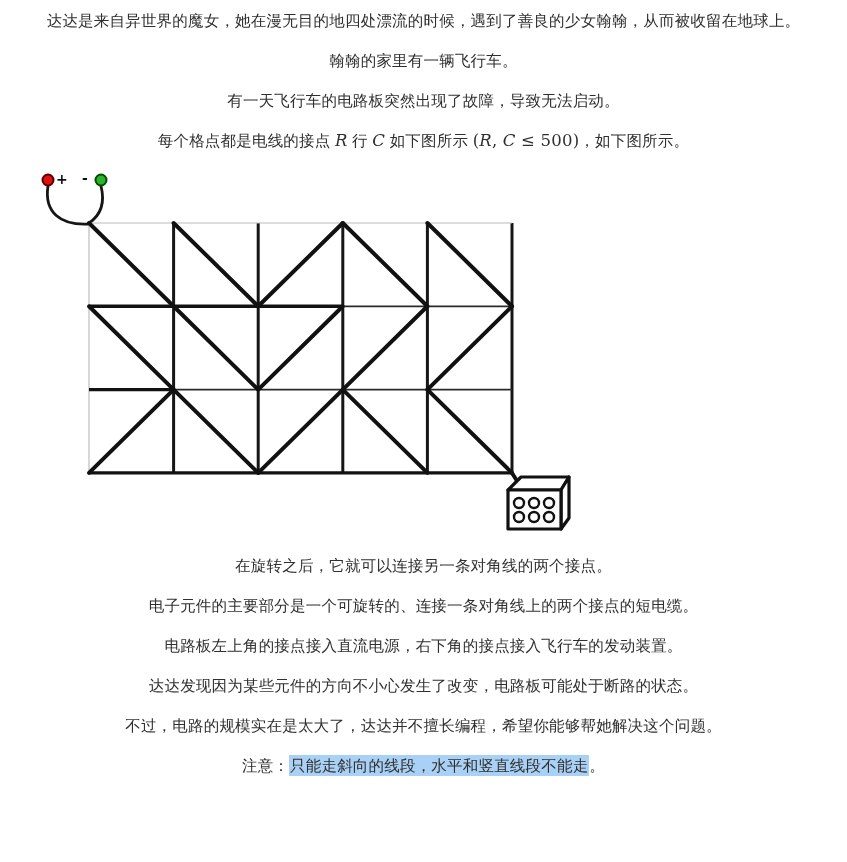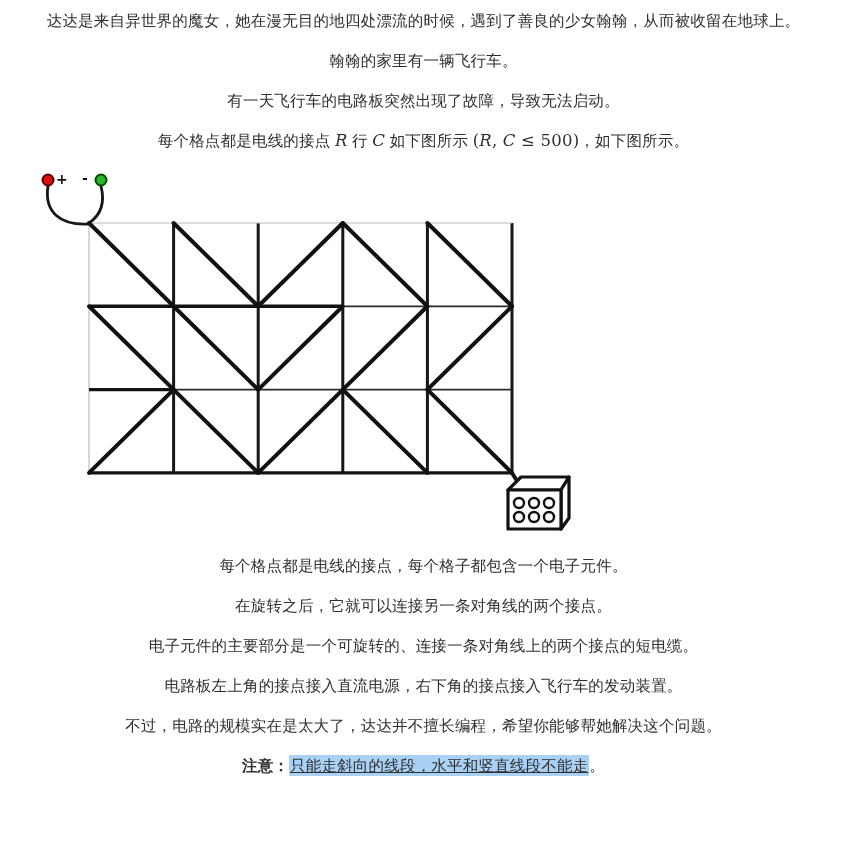--- a/index.html
+++ b/index.html
@@ -18,22 +18,22 @@
     white-space: nowrap;
   }
   .math {
     font-family: "DejaVu Serif", "Liberation Serif", serif;
     font-size: 16.5px;
     line-height: 1;
   }
   .math.it { font-style: italic; }
   figure { margin: 0 0 12px 0; }
   figure svg { display: block; }
-  .note-label { font-weight: bold; }
-  mark.sel { color: inherit; padding: 2px 1px; text-decoration: underline; }
+  .note-label { font-weight: normal; }
+  mark.sel { color: inherit; padding: 2px 1px; }
 
   
   .wire { fill: none; stroke: #161616; stroke-width: 2.8; stroke-linecap: round; }
   .term { stroke-width: 2; }
   .term.pos { stroke: #5c0000; }
   .term.neg { stroke: #004d00; }
   .polarity { font-family: "DejaVu Sans", sans-serif; font-size: 14px; font-weight: bold; fill: #111; }
   .grid-thin  { stroke: #bcbcbc; stroke-width: 1.2; }
   .grid-v     { stroke: #161616; stroke-width: 3; }
   .grid-hthin { stroke: #2a2a2a; stroke-width: 1.8; }
@@ -102,19 +102,19 @@
             <circle cx="534" cy="503" r="5" class="hole"></circle>
             <circle cx="549" cy="503" r="5" class="hole"></circle>
             <circle cx="519" cy="517" r="5" class="hole"></circle>
             <circle cx="534" cy="517" r="5" class="hole"></circle>
             <circle cx="549" cy="517" r="5" class="hole"></circle>
           </g>
       </g>
     </svg>
   </figure>
 
-  <p>每个格点都是电线的接点，每个格子都包含一个电子元件。</p>
   <p>在旋转之后，它就可以连接另一条对角线的两个接点。</p>
   <p>电子元件的主要部分是一个可旋转的、连接一条对角线上的两个接点的短电缆。</p>
   <p>电路板左上角的接点接入直流电源，右下角的接点接入飞行车的发动装置。</p>
+  <p>达达发现因为某些元件的方向不小心发生了改变，电路板可能处于断路的状态。</p>
   <p>不过，电路的规模实在是太大了，达达并不擅长编程，希望你能够帮她解决这个问题。</p>
   <p><strong class="note-label">注意</strong><strong class="note-label">：</strong><mark class="sel" style="background-color: rgb(169, 208, 245);">只能走斜向的线段，水平和竖直线段不能走</mark><span>。</span></p>
 </div>
 
 </body></html>

